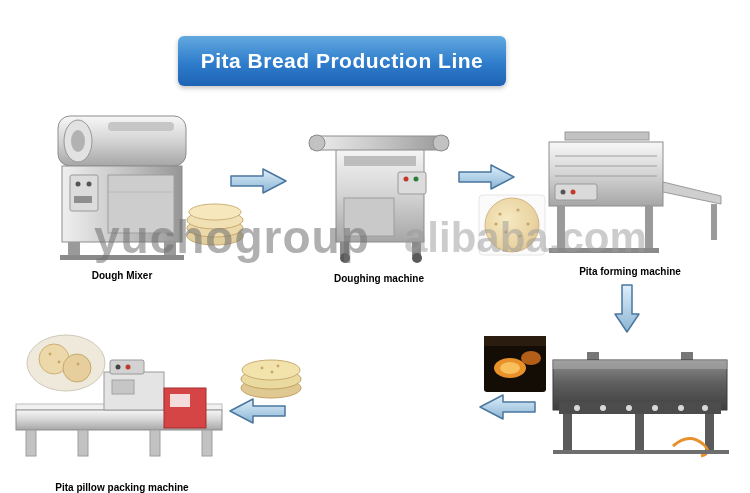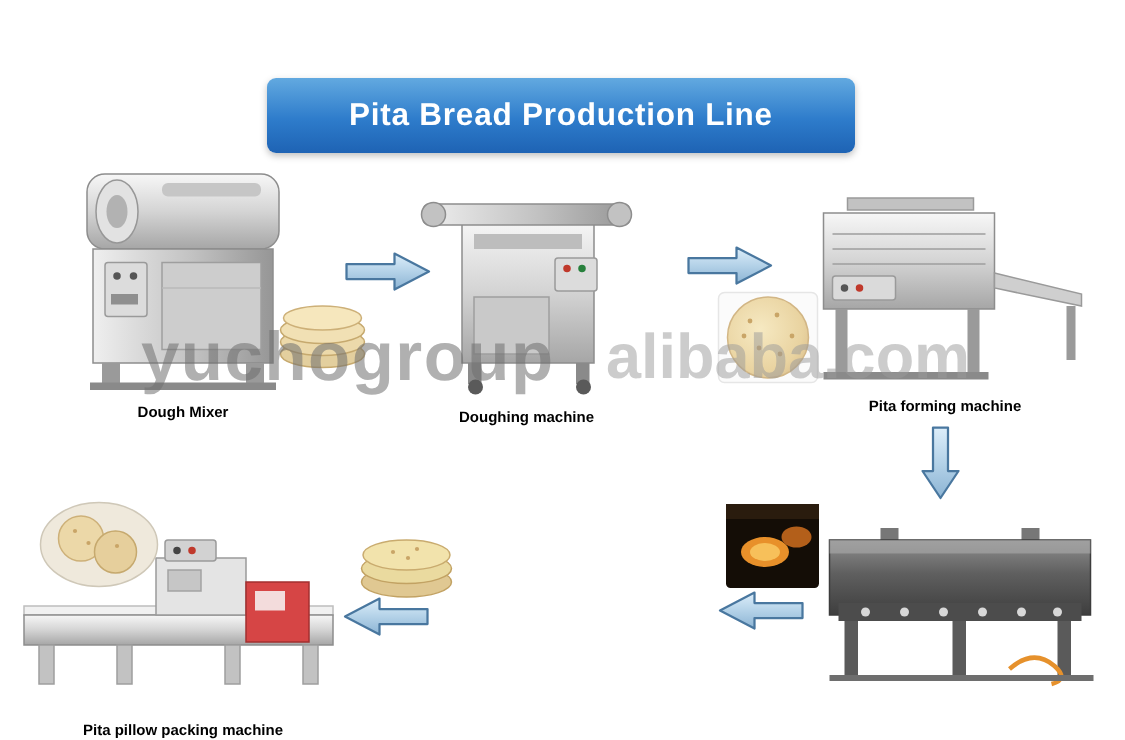--- a/index.html
+++ b/index.html
@@ -2,21 +2,21 @@
 <html><head>
 <meta charset="utf-8">
 <style>
   html,body { margin:0; padding:0; background:#fff; }
   #stage {
     position:relative; width:750px; height:493px; background:#ffffff;
     font-family:"Liberation Sans", sans-serif; overflow:hidden;
   }
   
   .banner {
-    position:absolute; left:178px; top:52px; width:392px; height:50px;
+    position:absolute; left:178px; top:36px; width:328px; height:50px;
     background:linear-gradient(180deg,#62a9e0 0%, #2e7ccb 55%, #1e63b4 100%);
     border-radius:6px; display:flex; align-items:center; justify-content:center;
     box-shadow:0 2px 5px rgba(0,0,0,0.25); z-index:2;
   }
   .banner-title { color:#ffffff; font-size:21px; font-weight:bold; letter-spacing:0.5px; }
 
   
   figure.machine { position:absolute; margin:0; display:flex; flex-direction:column; align-items:center; z-index:2; }
   figure.machine svg { display:block; }
   figcaption.mlabel { font-size:10px; font-weight:bold; color:#000; margin-top:8px; white-space:nowrap; text-align:center; }
@@ -84,21 +84,21 @@
       <rect x="22" y="94" width="18" height="7" fill="#8f8f8f"></rect>
       <rect x="56" y="73" width="66" height="58" fill="#cdcdcd" stroke="#9e9e9e"></rect>
       <line x1="56" y1="90" x2="122" y2="90" stroke="#b8b8b8"></line>
       <rect x="16" y="140" width="12" height="15" fill="#9a9a9a"></rect>
       <rect x="112" y="140" width="12" height="15" fill="#9a9a9a"></rect>
       <rect x="8" y="153" width="124" height="5" fill="#8a8a8a"></rect>
     </svg>
     <figcaption class="mlabel">Dough Mixer</figcaption>
   </figure>
 
-  <figure class="machine" style="left:276px; top:110px;">
+  <figure class="machine" style="left:304px; top:110px;">
     <svg width="150" height="155" viewBox="0 0 150 155">
       <rect x="32" y="36" width="88" height="96" fill="url(#metalV)" stroke="#8d8d8d"></rect>
       <rect x="6" y="26" width="138" height="14" rx="4" fill="url(#metalH)" stroke="#8d8d8d"></rect>
       <circle cx="13" cy="33" r="8" fill="#c2c2c2" stroke="#8d8d8d"></circle>
       <circle cx="137" cy="33" r="8" fill="#c2c2c2" stroke="#8d8d8d"></circle>
       <rect x="40" y="46" width="72" height="10" fill="#bdbdbd"></rect>
       <rect x="94" y="62" width="28" height="22" rx="2" fill="#dcdcdc" stroke="#9a9a9a"></rect>
       <circle cx="102" cy="69" r="2.5" fill="#c0392b"></circle>
         <circle cx="112" cy="69" r="2.5" fill="#27803c"></circle>
       <rect x="40" y="88" width="50" height="38" fill="#c9c9c9" stroke="#9e9e9e"></rect>

